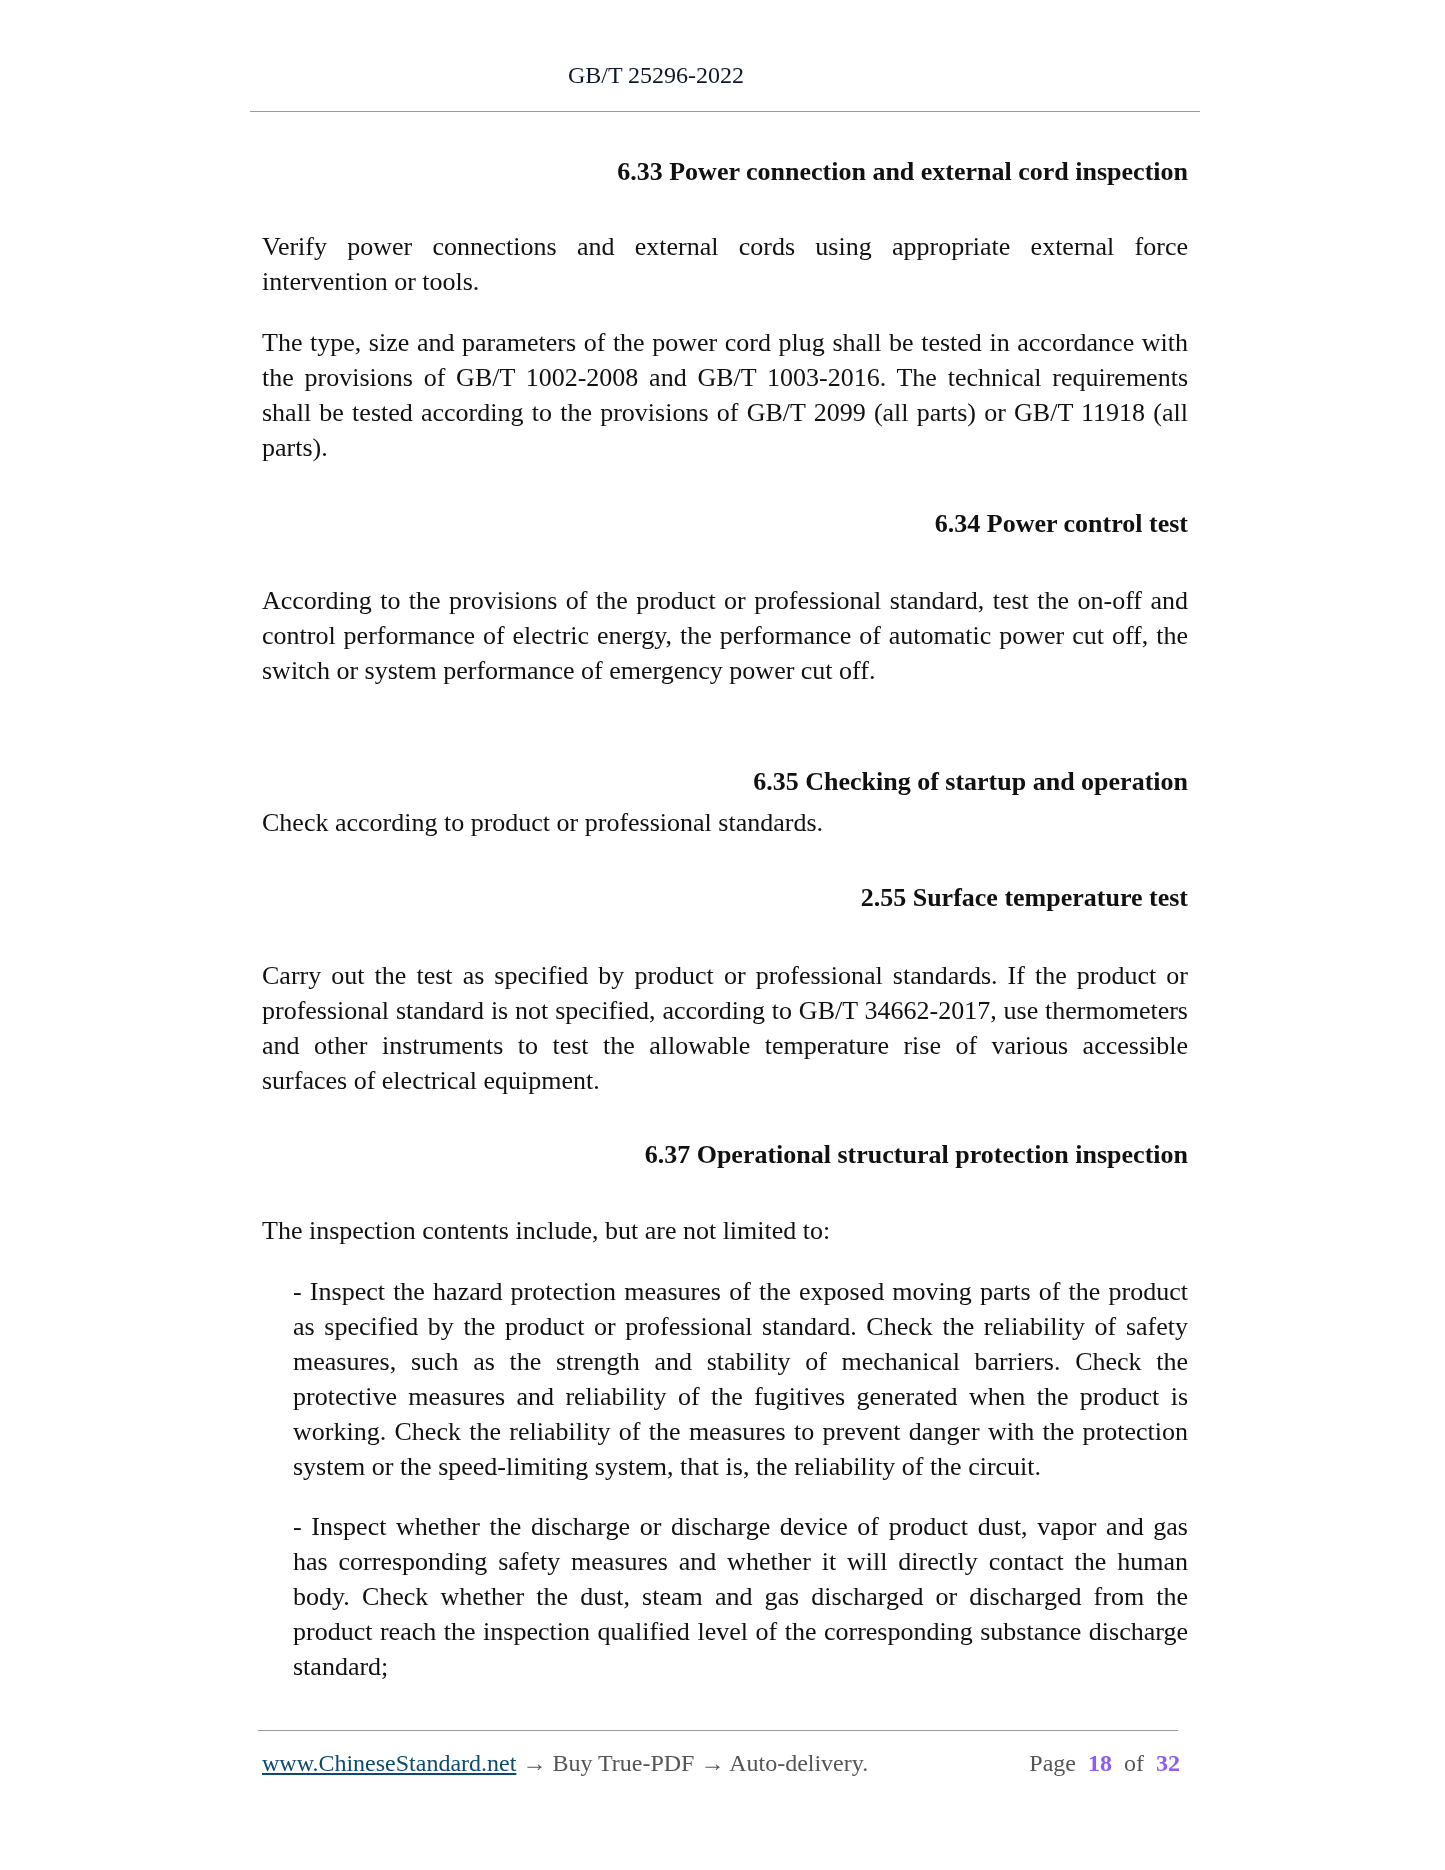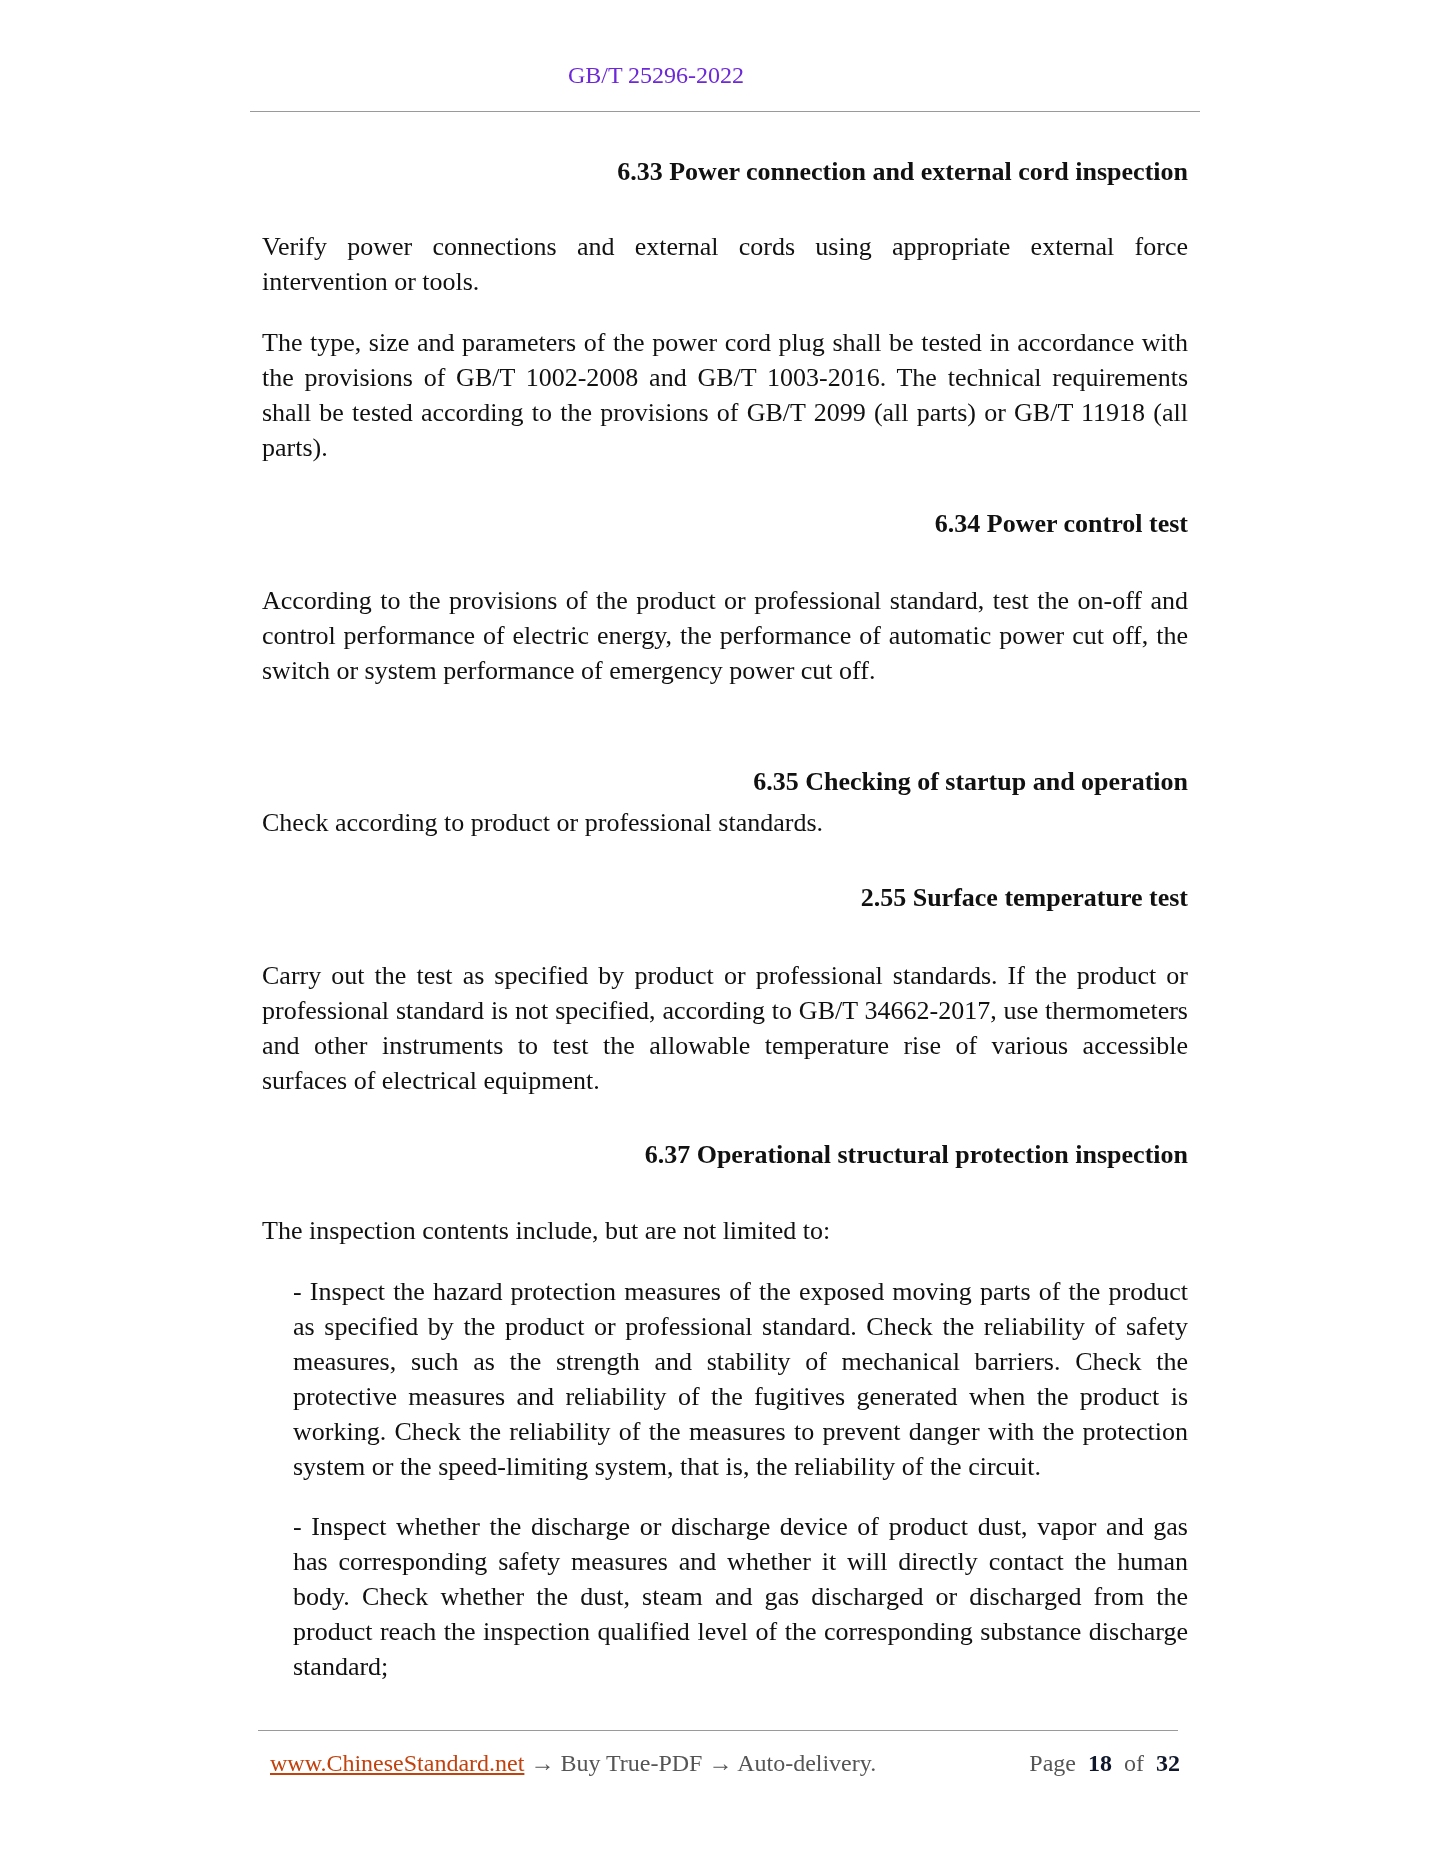--- a/index.html
+++ b/index.html
@@ -1,32 +1,32 @@
 <!DOCTYPE html>
 <html><head>
 <meta charset="utf-8">
 <style>
   html, body { margin: 0; padding: 0; background: #ffffff; }
   body { width: 1445px; height: 1870px; position: relative; overflow: hidden;
          font-family: "Liberation Serif", "DejaVu Serif", serif; color: #111111; }
   .hdr-title { position: absolute; left: 0; width: 1312px; top: 62px; text-align: center;
-               font-size: 24px; color: #6d28d9; }
+               font-size: 24px; color: #0f172a; }
   .rule { position: absolute; height: 0; border-top: 1.5px solid #9a9a9a; }
   .hdr-rule { left: 250px; width: 950px; top: 111px; }
   .ftr-rule { left: 258px; width: 920px; top: 1730px; }
   .block { position: absolute; left: 262px; width: 926px; font-size: 26px; line-height: 35px;
            text-align: justify; margin: 0; }
   .heading { font-weight: bold; text-align: right; }
   .bullet { left: 293px; width: 895px; }
   .footer { position: absolute; top: 1748px; left: 262px; width: 918px; font-size: 24px;
             color: #555555; line-height: 30px; }
   .footer .left { position: absolute; left: 0; top: 0; white-space: nowrap; }
   .footer .right { position: absolute; right: 0; top: 0; white-space: nowrap; }
-  .footer a { color: #c2410c; text-decoration: underline; margin-left: 8px; }
-  .footer b { color: #0f172a; text-align: center; }
+  .footer a { color: #0c4a6e; text-decoration: underline; }
+  .footer b { color: #8b5cf6; text-align: center; }
 </style>
 </head>
 <body>
 
 <div class="hdr-title">GB/T 25296-2022</div>
 <div class="rule hdr-rule"></div>
 
 <p class="block heading" style="top:154px">6.33 Power connection and external cord inspection</p>
 <p class="block" style="top:229px">Verify power connections and external cords using appropriate external force intervention or tools.</p>
 <p class="block" style="top:325px">The type, size and parameters of the power cord plug shall be tested in accordance with the provisions of GB/T 1002-2008 and GB/T 1003-2016. The technical requirements shall be tested according to the provisions of GB/T 2099 (all parts) or GB/T 11918 (all parts).</p>

